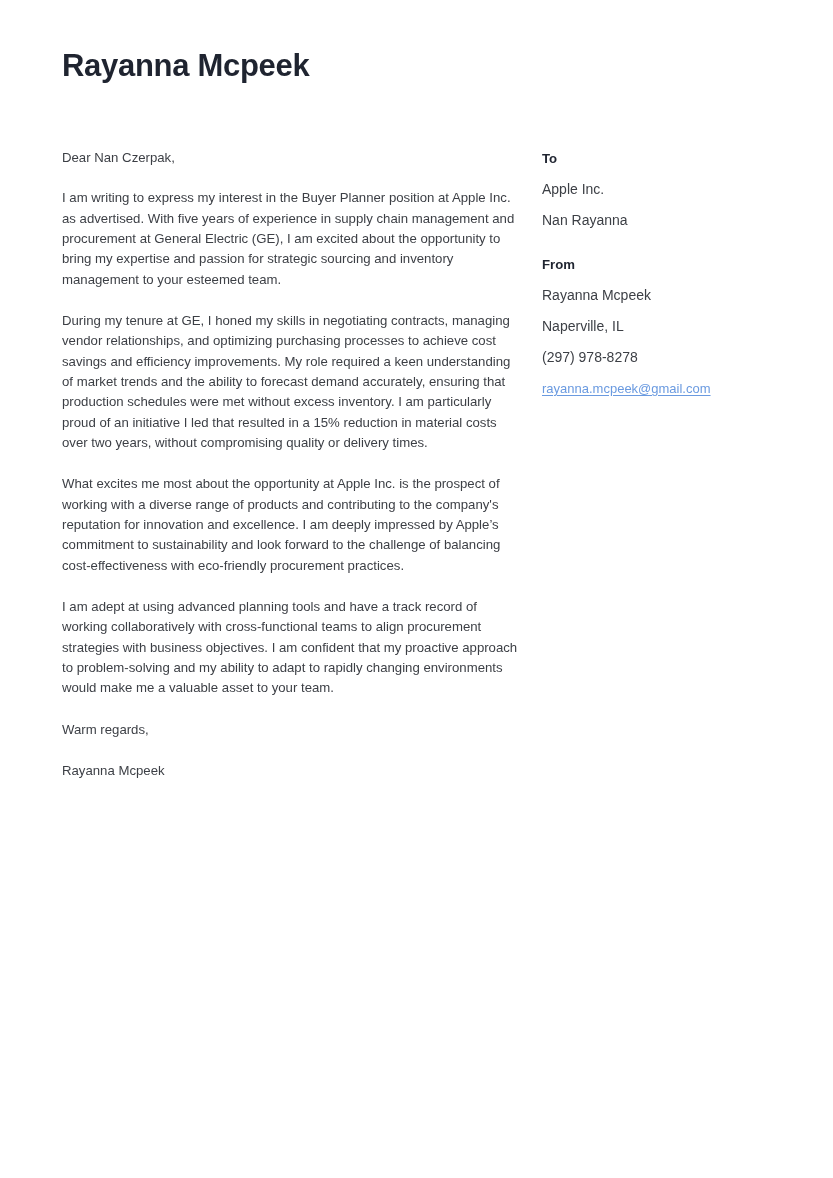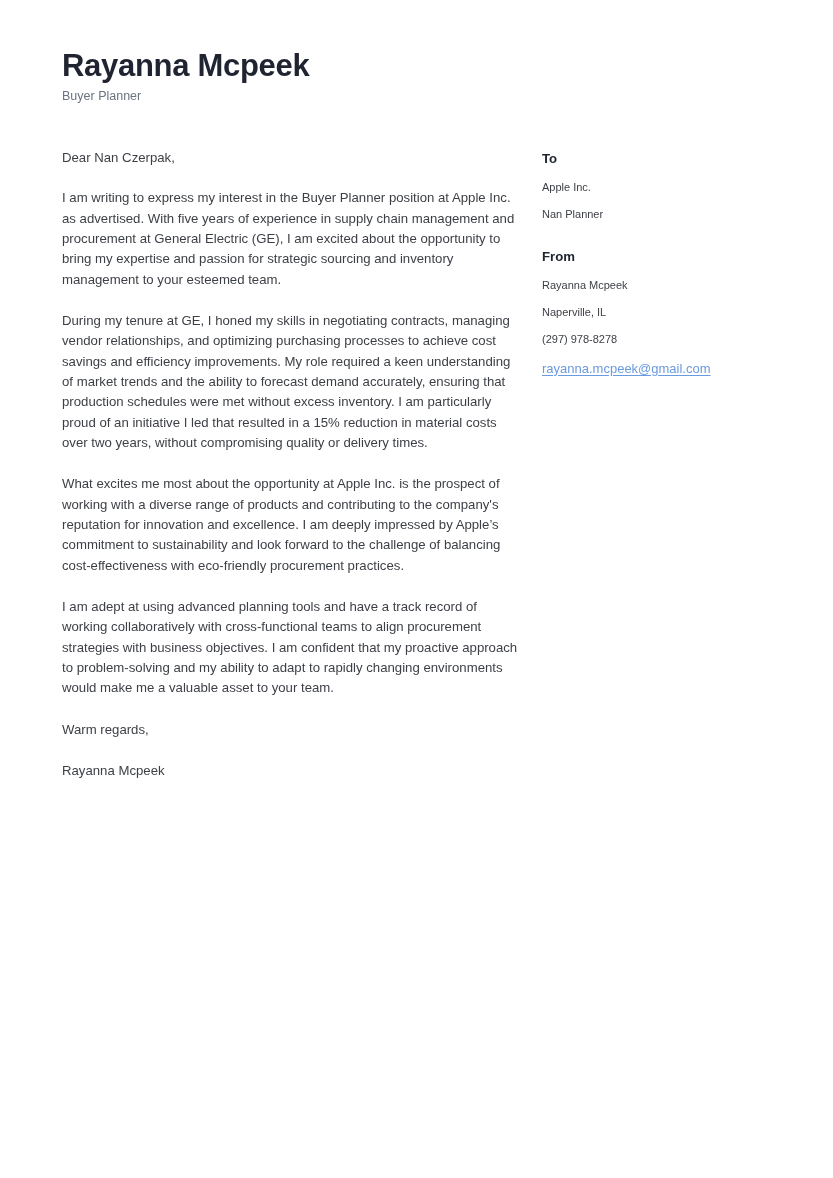--- a/index.html
+++ b/index.html
@@ -67,21 +67,21 @@
   .meta-block { margin-bottom: 26px; }
   .meta-block:last-child { margin-bottom: 0; }
   .meta-heading {
     font-size: 13.2px;
     font-weight: bold;
     color: #1f2430;
     margin: 0 0 13px 0;
     line-height: 1.3;
   }
   .meta-line {
-    font-size: 11px;
+    font-size: 14px;
     color: #3c3f45;
     margin: 0 0 12px 0;
     line-height: 1.35;
   }
   .meta-line:last-child { margin-bottom: 0; }
   .meta-link {
     font-size: 13px;
     color: #6a9ae0;
     text-decoration: underline;
     text-underline-offset: 2px;
@@ -91,39 +91,38 @@
     cursor: pointer;
   }
 </style>
 </head>
 <body>
 
 <div class="page">
 
   <div class="header">
     <h1 class="header-name">Rayanna Mcpeek</h1>
-    <p class="header-role">Buyer Planner</p>
   </div>
 
   <div class="letter">
     <p class="salutation">Dear Nan Czerpak,</p>
     <p>I am writing to express my interest in the Buyer Planner position at Apple Inc. as advertised. With five years of experience in supply chain management and procurement at General Electric (GE), I am excited about the opportunity to bring my expertise and passion for strategic sourcing and inventory management to your esteemed team.</p>
     <p>During my tenure at GE, I honed my skills in negotiating contracts, managing vendor relationships, and optimizing purchasing processes to achieve cost savings and efficiency improvements. My role required a keen understanding of market trends and the ability to forecast demand accurately, ensuring that production schedules were met without excess inventory. I am particularly proud of an initiative I led that resulted in a 15% reduction in material costs over two years, without compromising quality or delivery times.</p>
     <p>What excites me most about the opportunity at Apple Inc. is the prospect of working with a diverse range of products and contributing to the company's reputation for innovation and excellence. I am deeply impressed by Apple’s commitment to sustainability and look forward to the challenge of balancing cost-effectiveness with eco-friendly procurement practices.</p>
     <p>I am adept at using advanced planning tools and have a track record of working collaboratively with cross-functional teams to align procurement strategies with business objectives. I am confident that my proactive approach to problem-solving and my ability to adapt to rapidly changing environments would make me a valuable asset to your team.</p>
     <p class="closing">Warm regards,</p>
     <p class="signature">Rayanna Mcpeek</p>
   </div>
 
   <div class="meta">
 
     <div class="meta-block">
       <p class="meta-heading">To</p>
       <p class="meta-line">Apple Inc.</p>
-      <p class="meta-line">Nan Planner</p>
+      <p class="meta-line">Nan Rayanna</p>
     </div>
 
     <div class="meta-block">
       <p class="meta-heading">From</p>
       <p class="meta-line">Rayanna Mcpeek</p>
       <p class="meta-line">Naperville, IL</p>
       <p class="meta-line">(297) 978-8278</p>
       <a class="meta-link">rayanna.mcpeek@gmail.com</a>
     </div>
 

